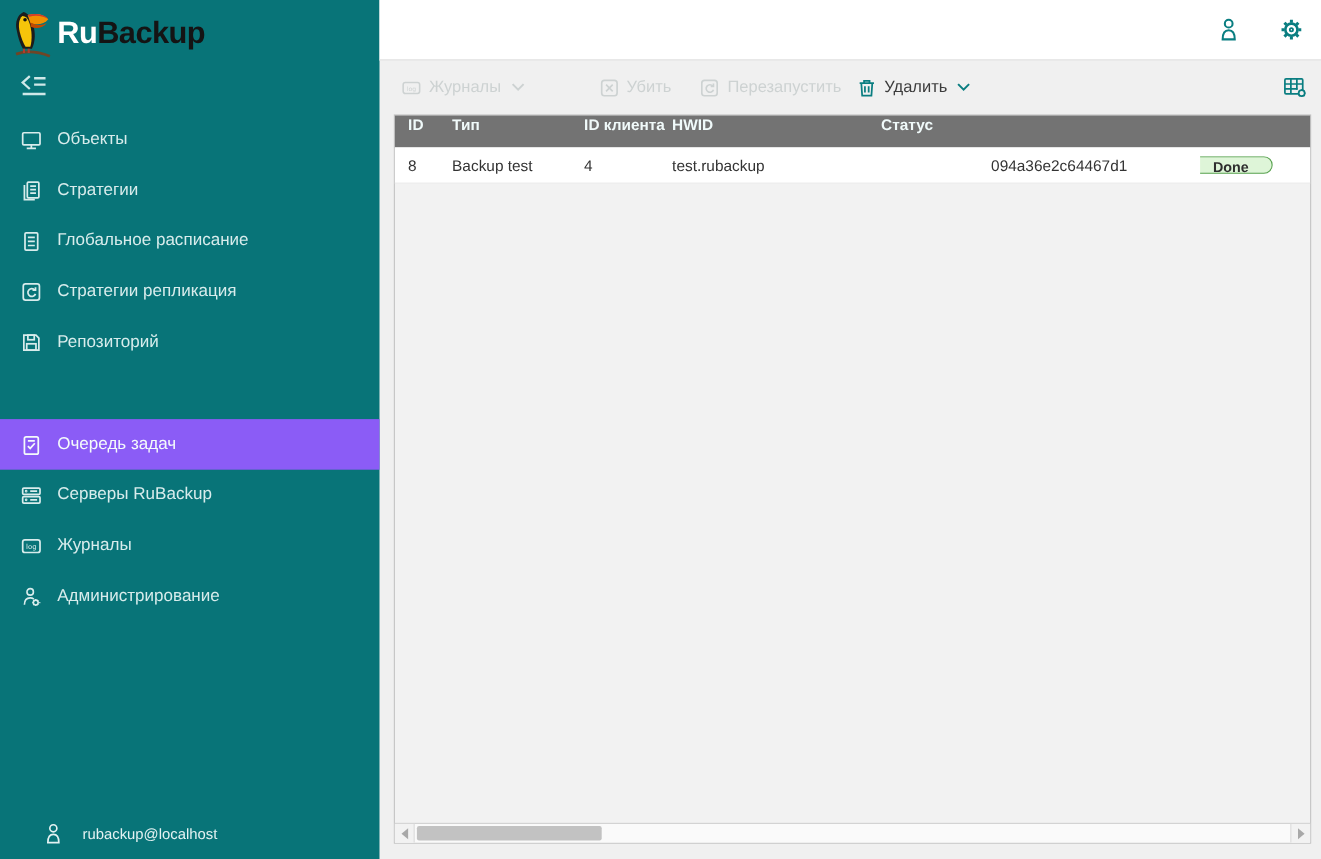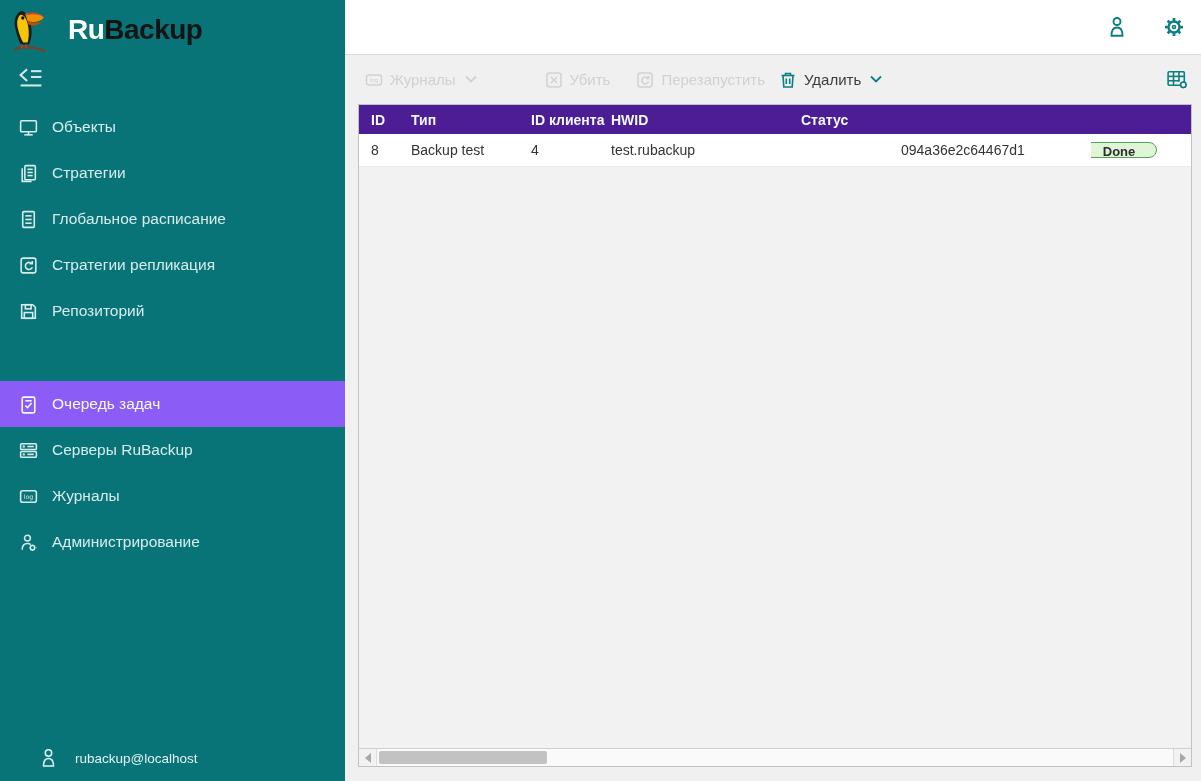--- a/index.html
+++ b/index.html
@@ -2,21 +2,21 @@
 <html><head>
 <meta charset="utf-8">
 <style>
   * { margin:0; padding:0; box-sizing:border-box; }
   html,body { width:1201px; height:781px; overflow:hidden; }
   body { font-family:"Liberation Sans","DejaVu Sans",sans-serif; background:#f0f0f0; position:relative; }
 
   
   .sidebar { position:absolute; left:0; top:0; width:345px; height:781px; background:#087478; color:#d8ecec; }
   .logo-row { height:56px; display:flex; align-items:center; padding:4px 10px 0 8px; }
-  .logo-text { font-size:28px; font-weight:bold; letter-spacing:-0.5px; margin-left:18px; }
+  .logo-text { font-size:28px; font-weight:bold; letter-spacing:-0.5px; margin-left:2px; }
   .logo-ru { color:#ffffff; }
   .logo-backup { color:#141414; }
   .collapse-btn { margin:10px 0 0 18px; width:26px; height:22px; cursor:pointer; color:#cfe8e8; }
   .menu { margin-top:16px; }
   .menu-item { height:46px; display:flex; align-items:center; gap:13px; padding-left:18px; font-size:15.5px; color:#d8ecec; cursor:pointer; }
   .menu-item.selected { background:#8b5cf6; color:#f4fbfb;margin-top:47px; }
   .menu-item .micon { width:21px; height:21px; flex:0 0 21px; display:flex; align-items:center; }
   .sidebar-footer { position:absolute; left:0; bottom:0; width:100%; height:46px; display:flex; align-items:center; padding-left:40px; gap:18px; font-size:13.5px; color:#e4f2f2; }
 
   
@@ -30,21 +30,21 @@
   .tb-btn.disabled { color:#cdd2d2; cursor:default; }
   .tb-btn.active { color:#3c3c3c; }
   .tb-btn.active .bicon, .tb-btn.active .chev { color:#0a7e81; }
   .chev { width:12px; height:9px; margin-left:2px; }
   .ml-a { margin-left:0; } .ml-b { margin-left:68px; } .ml-c { margin-left:26px; } .ml-d { margin-left:14px; }
   .tb-spacer { flex:1; }
   .colcfg { width:23px; height:23px; color:#0a7e81; cursor:pointer; }
 
   
   .table-card { margin:0 9px 0 13px; height:663px; border:1px solid #c2c2c2; background:#f2f2f2; display:flex; flex-direction:column; }
-  .thead { height:29px; background:#4c1d95; display:flex; align-items:center; color:#f0fafa; font-size:14px; font-weight:bold; flex:0 0 29px; }
+  .thead { height:29px; background:#737373; display:flex; color:#f0fafa; font-size:14px; font-weight:bold; flex:0 0 29px; }
   .trow { height:33px; background:#ffffff; display:flex; align-items:center; font-size:14px; color:#333; border-bottom:1px solid #e9e9e9; cursor:pointer; flex:0 0 33px; }
   .c1 { width:52px; padding-left:12px; } .c2 { width:120px; } .c3 { width:80px; } .c4 { width:290px; } .c5 { width:190px; } .c6 { flex:1; }
   .cell { overflow:hidden; white-space:nowrap; }
   .badge-done { display:inline-block; width:76px; height:16px; line-height:18px; text-align:center; font-size:13px; font-weight:bold; color:#2e2e2e; background:#def5d8; border:1.5px solid #57a14e; border-radius:10px; margin-left:-10px; }
   .tfiller { flex:1; }
   .hscroll { flex:0 0 18px; border-top:1px solid #cfcfcf; background:#fafafa; display:flex; }
   .sb-arrow { width:18px; height:100%; display:flex; align-items:center; justify-content:center; background:#f2f2f2; cursor:pointer; }
   .sb-arrow.left { border-right:1px solid #dcdcdc; }
   .sb-arrow.right { border-left:1px solid #dcdcdc; margin-left:auto; }
   .sb-track { flex:1; position:relative; cursor:pointer; }

